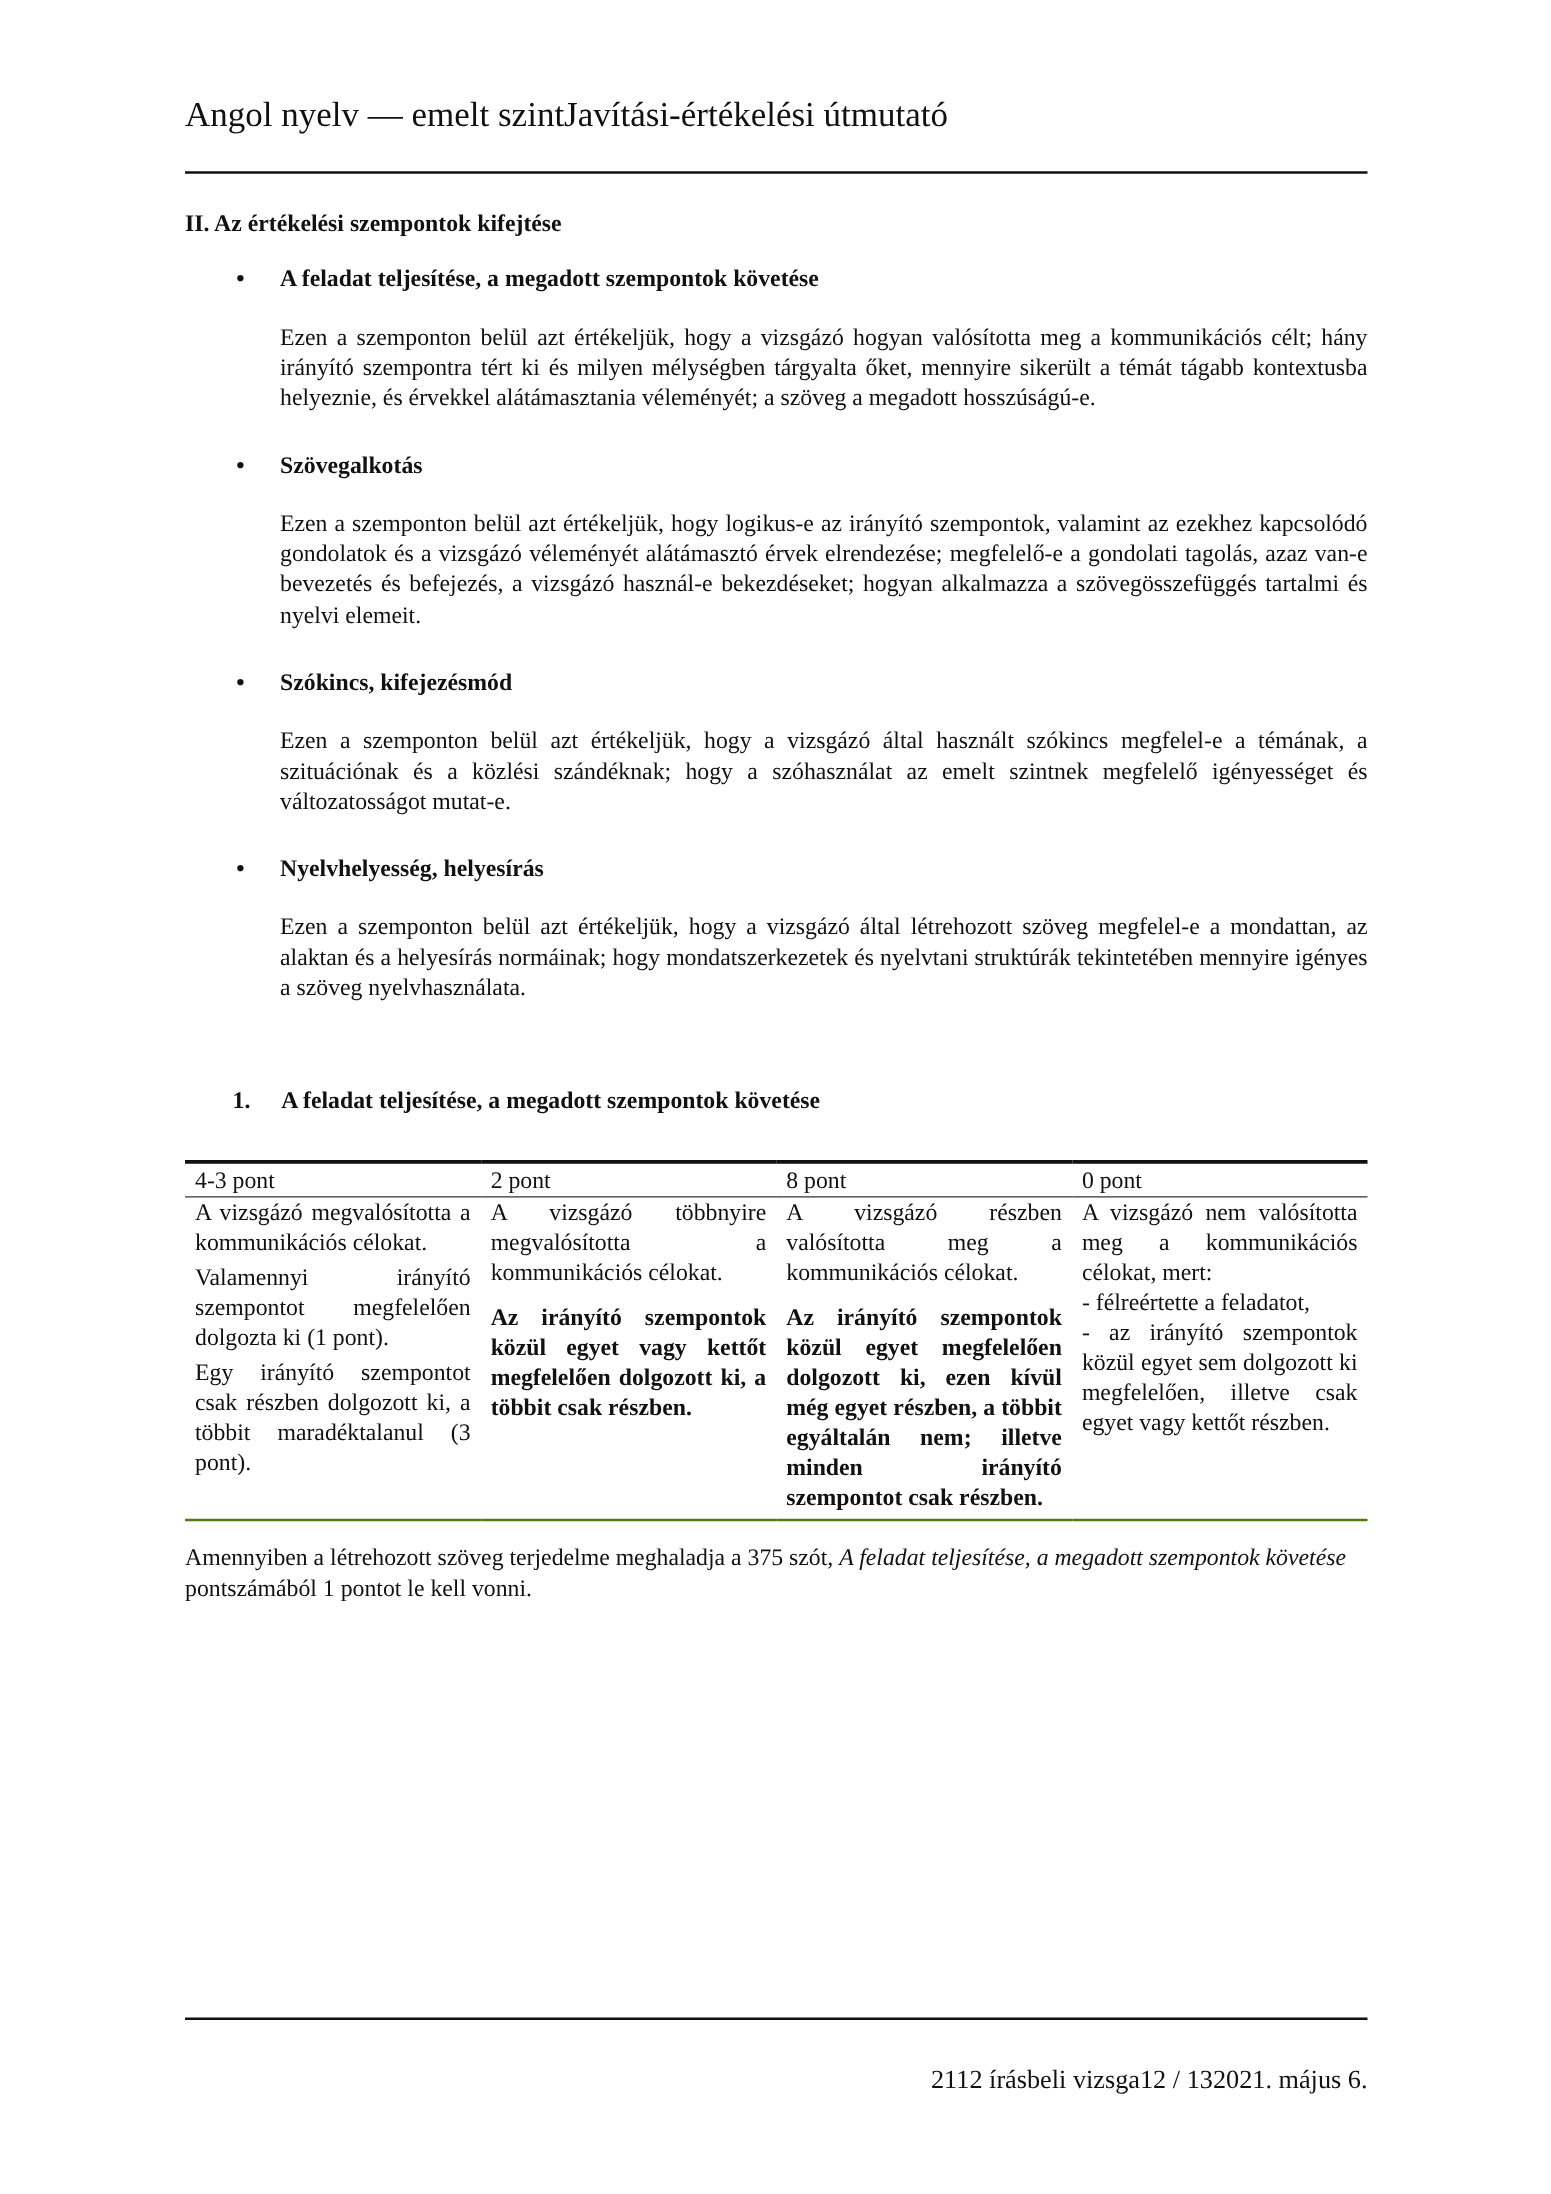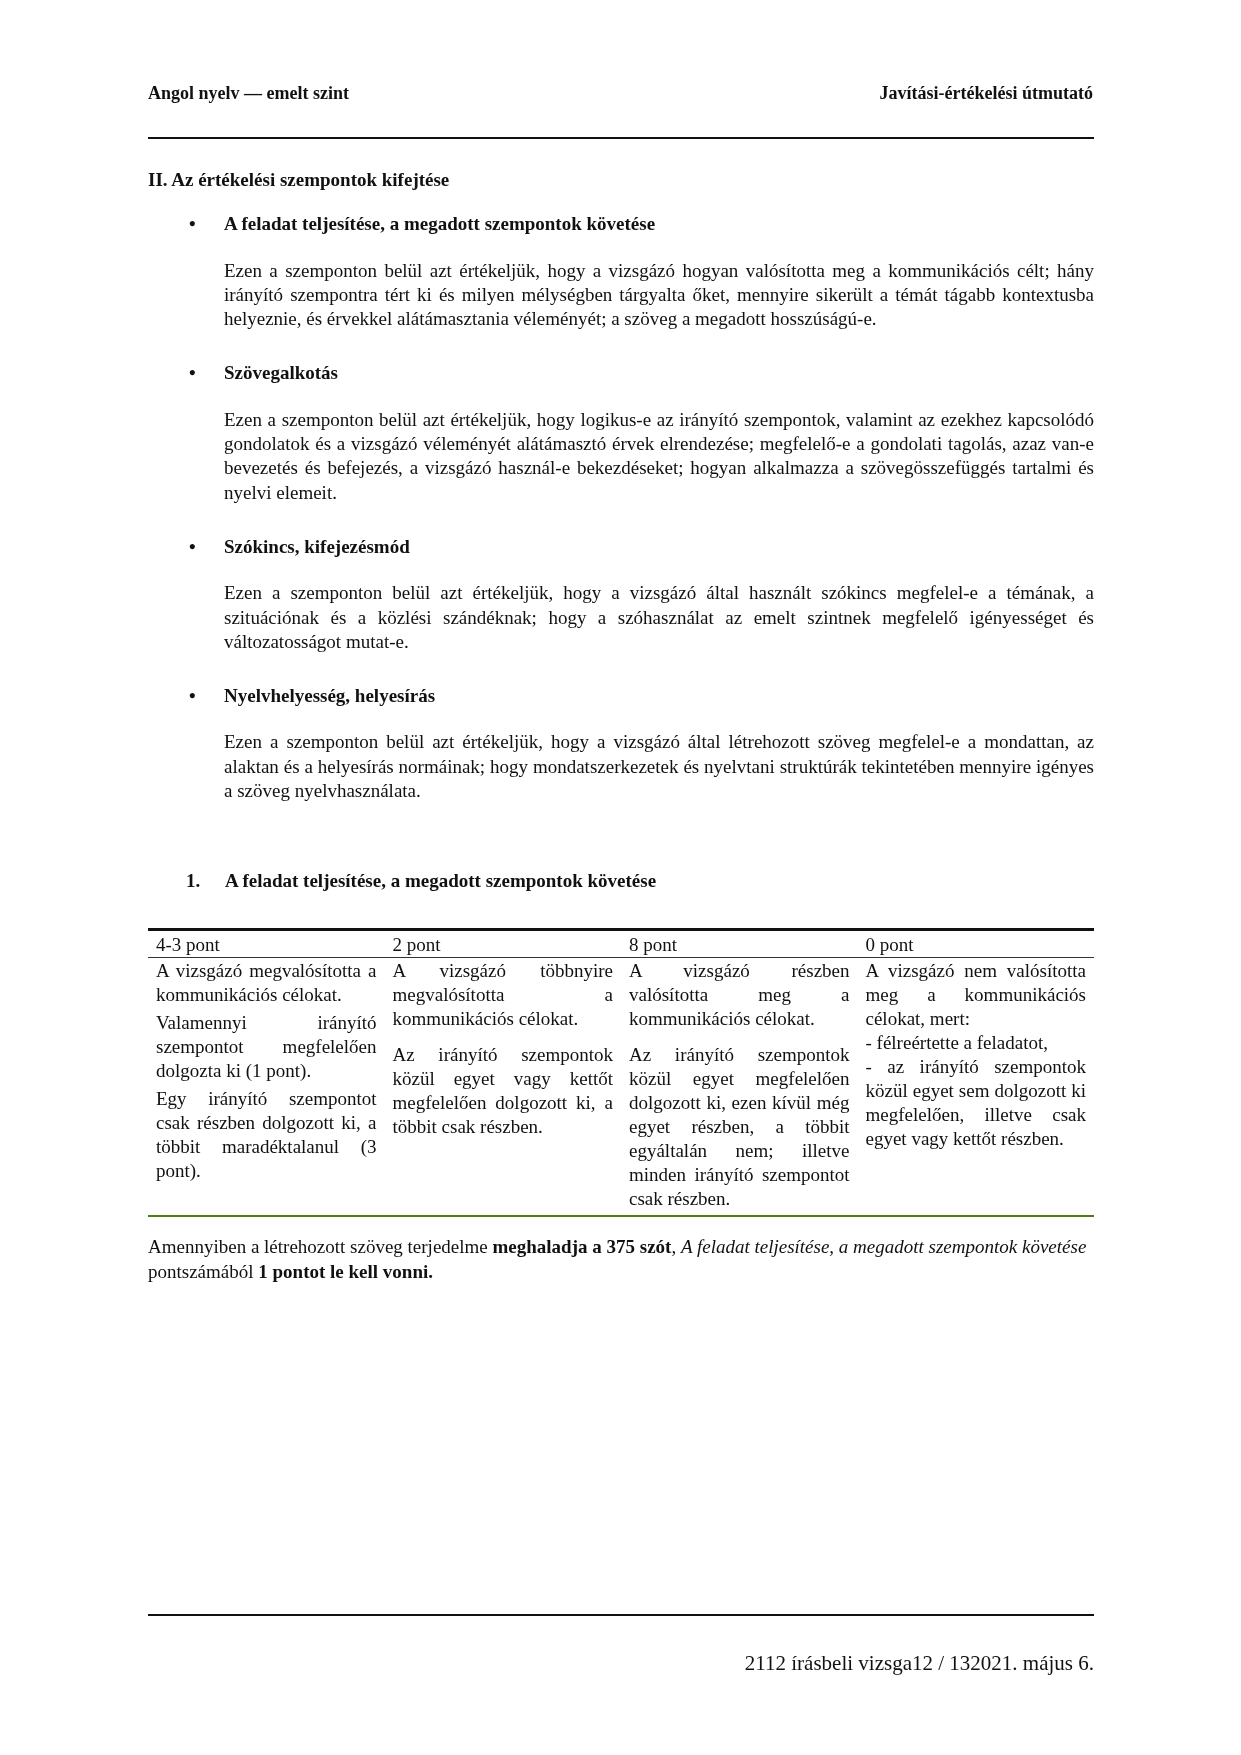--- a/index.html
+++ b/index.html
@@ -3,22 +3,22 @@
 <meta charset="utf-8">
 <style>
   html, body { margin: 0; padding: 0; background: #ffffff; }
   body {
     width: 1241px; height: 1755px; position: relative; overflow: hidden;
     font-family: "Liberation Serif", "DejaVu Serif", serif;
     color: #111;
   }
   .page-header {
     position: absolute; left: 148px; right: 148px; top: 80px;
-    display: flex; justify-content: space-between;
-    font-size: 18px; line-height: 26px; font-weight: bold;
+    display: flex; 
+    font-size: 28px; line-height: 26px;
   }
   .rule { position: absolute; left: 148px; width: 946px; height: 2px; background: #111; }
   .rule.top { top: 137px; }
   .rule.bottom { top: 1614px; }
   .page-footer {
     position: absolute; left: 148px; width: 946px; top: 1650px;
     display: flex; justify-content: flex-end;
     font-size: 21px; line-height: 26px;
   }
   .content { position: absolute; left: 148px; width: 946px; top: 168px; font-size: 19px; line-height: 24.3px; }
@@ -37,24 +37,24 @@
     border-collapse: collapse; font-size: 19px; line-height: 24px;
     border-top: 3px solid #111; border-bottom: 2px solid #4d7c0f;
   }
   table.scale th {
     font-weight: normal; text-align: left; padding: 2px 8px 0 8px;
     border-bottom: 1px solid #333; width: 25%;
   }
   table.scale td { vertical-align: top; text-align: justify; padding: 1px 8px 4px 8px; width: 25%; }
   table.scale td p { margin: 0; }
   table.scale td p + p { margin-top: 4px; }
-  table.scale td p.gap { margin-top: 12px; }
+  table.scale td p.gap { margin-top: 12px; font-weight: bold; }
   .notes { position: absolute; left: 148px; width: 946px; top: 1234px; font-size: 19px; line-height: 25px; }
   .notes p { margin: 0 0 6px 0; }
-  b { font-weight: bold; }
+  b { font-weight: normal; }
   i { font-style: italic; }
 </style>
 </head>
 <body>
 
 <div class="page-header">
   <span>Angol nyelv — emelt szint</span>
   <span>Javítási-értékelési útmutató</span>
 </div>
 <div class="rule top"></div>

